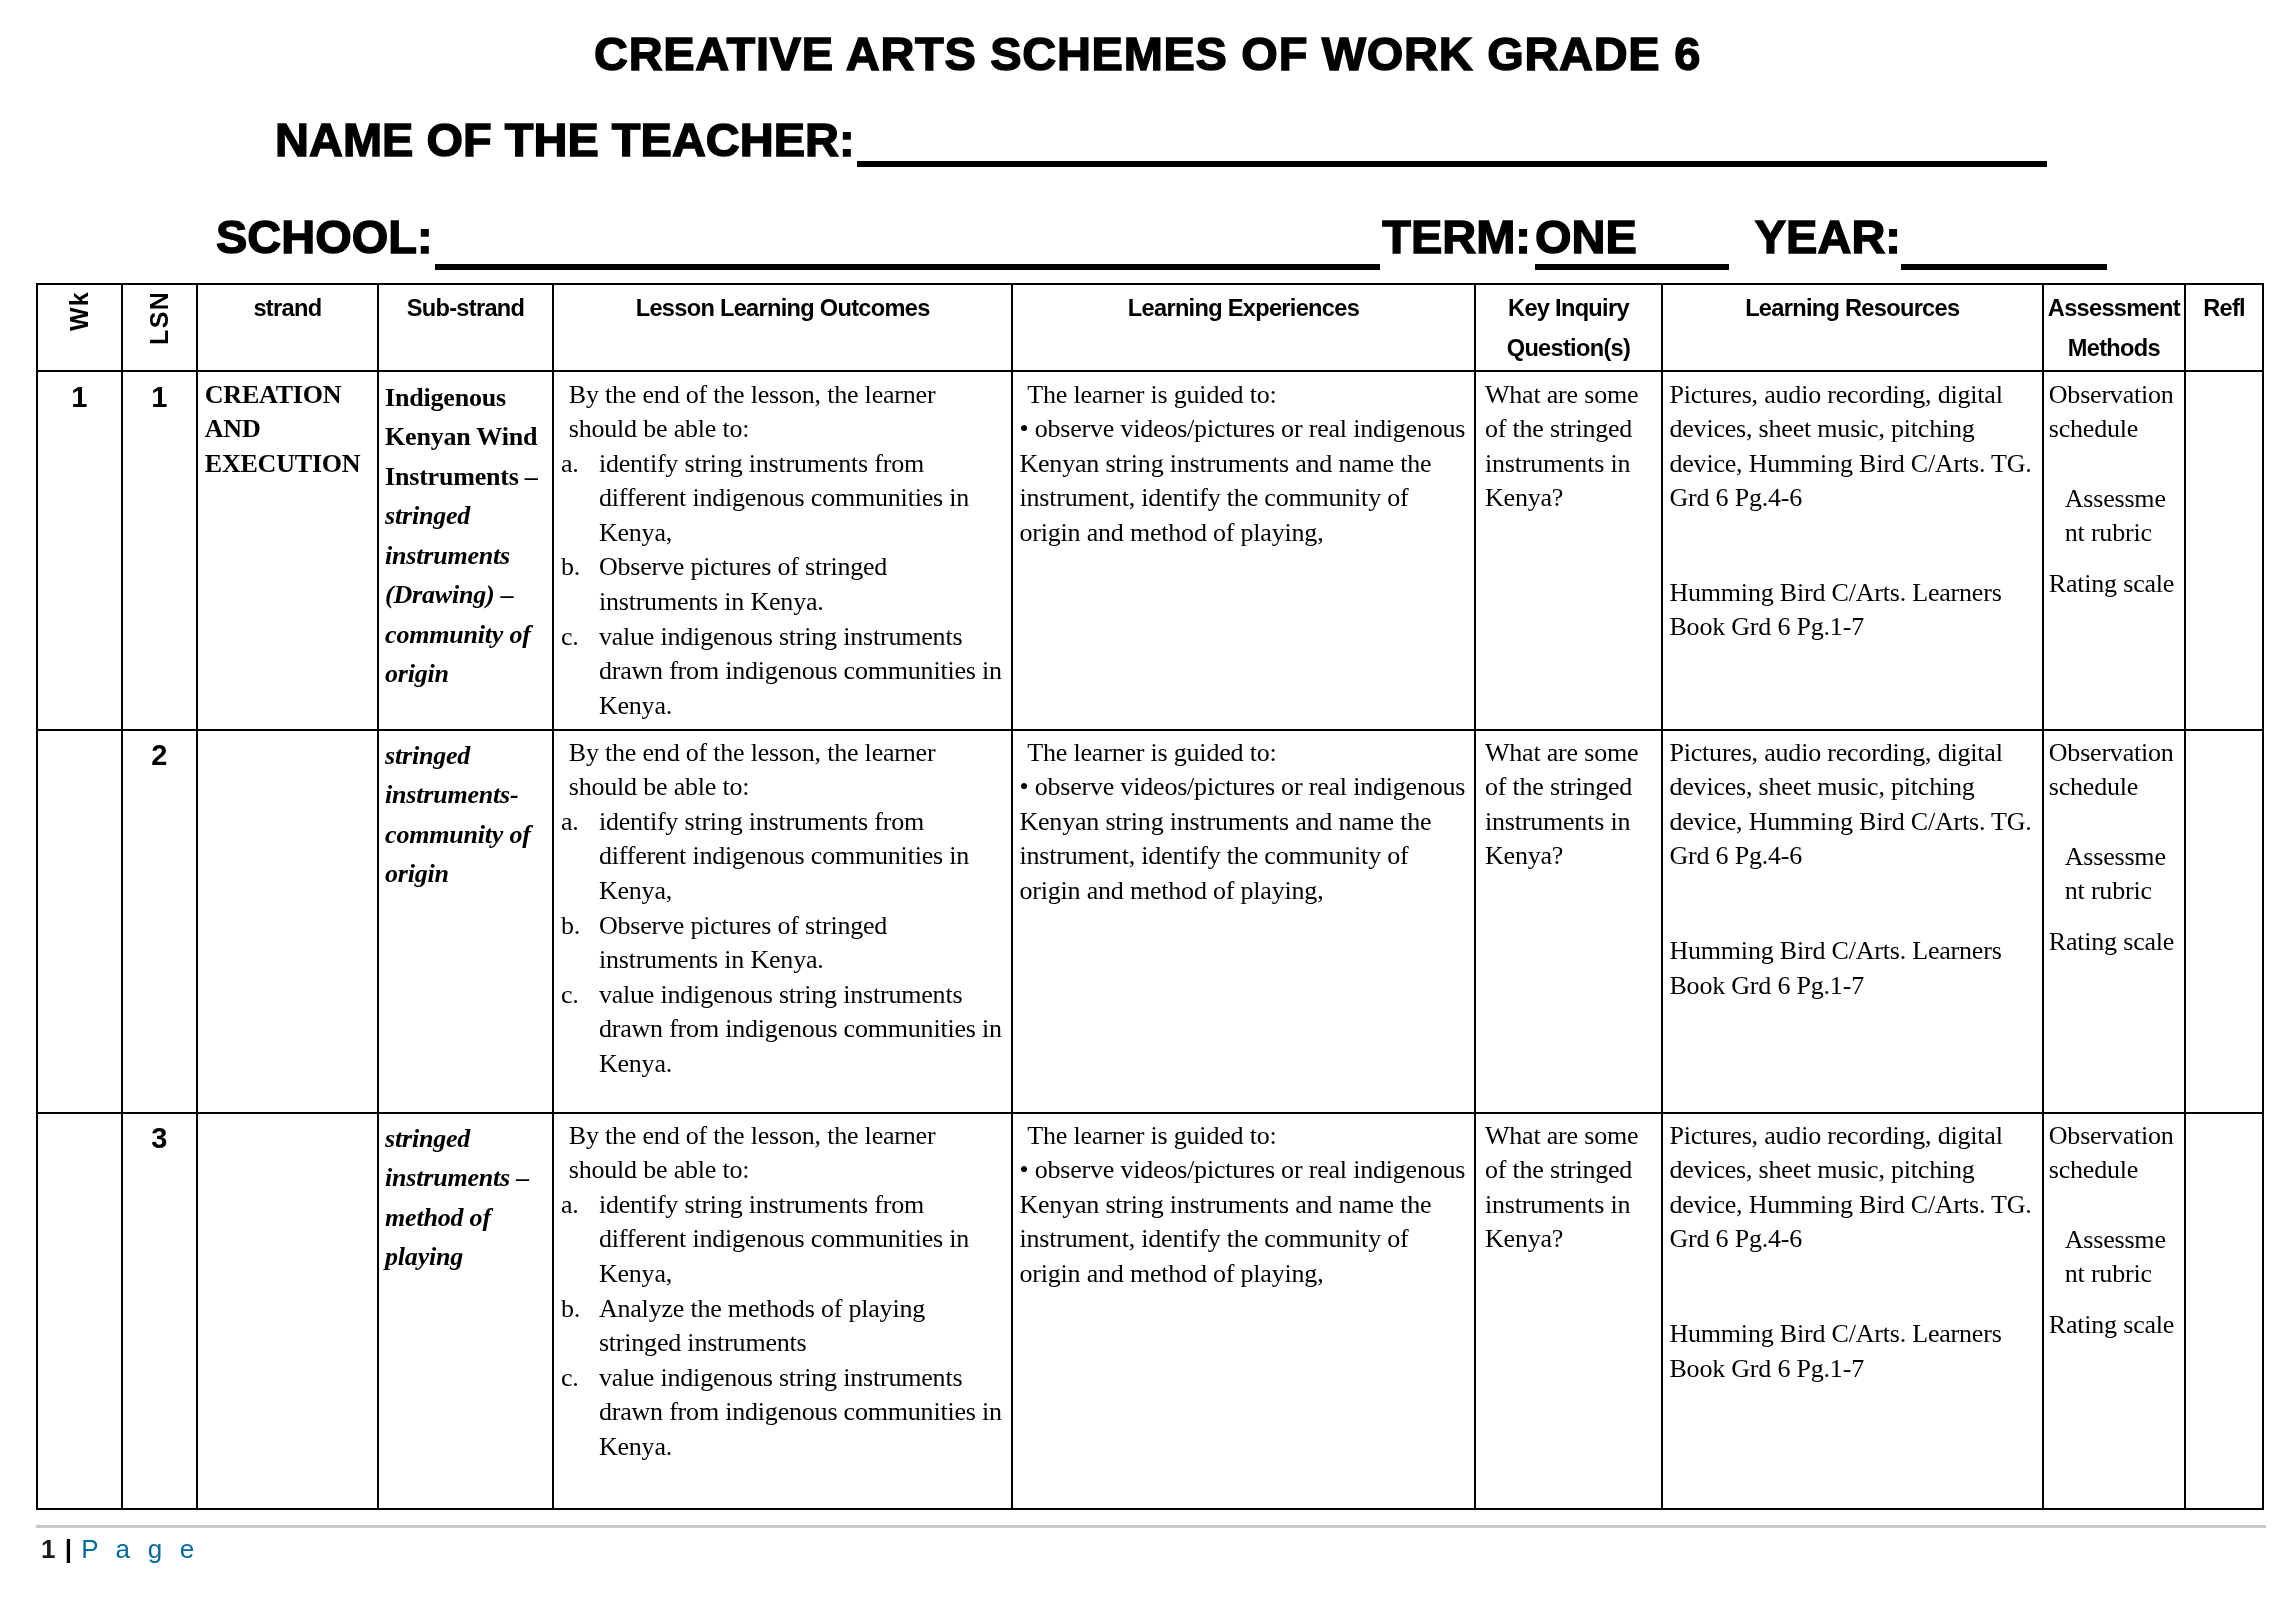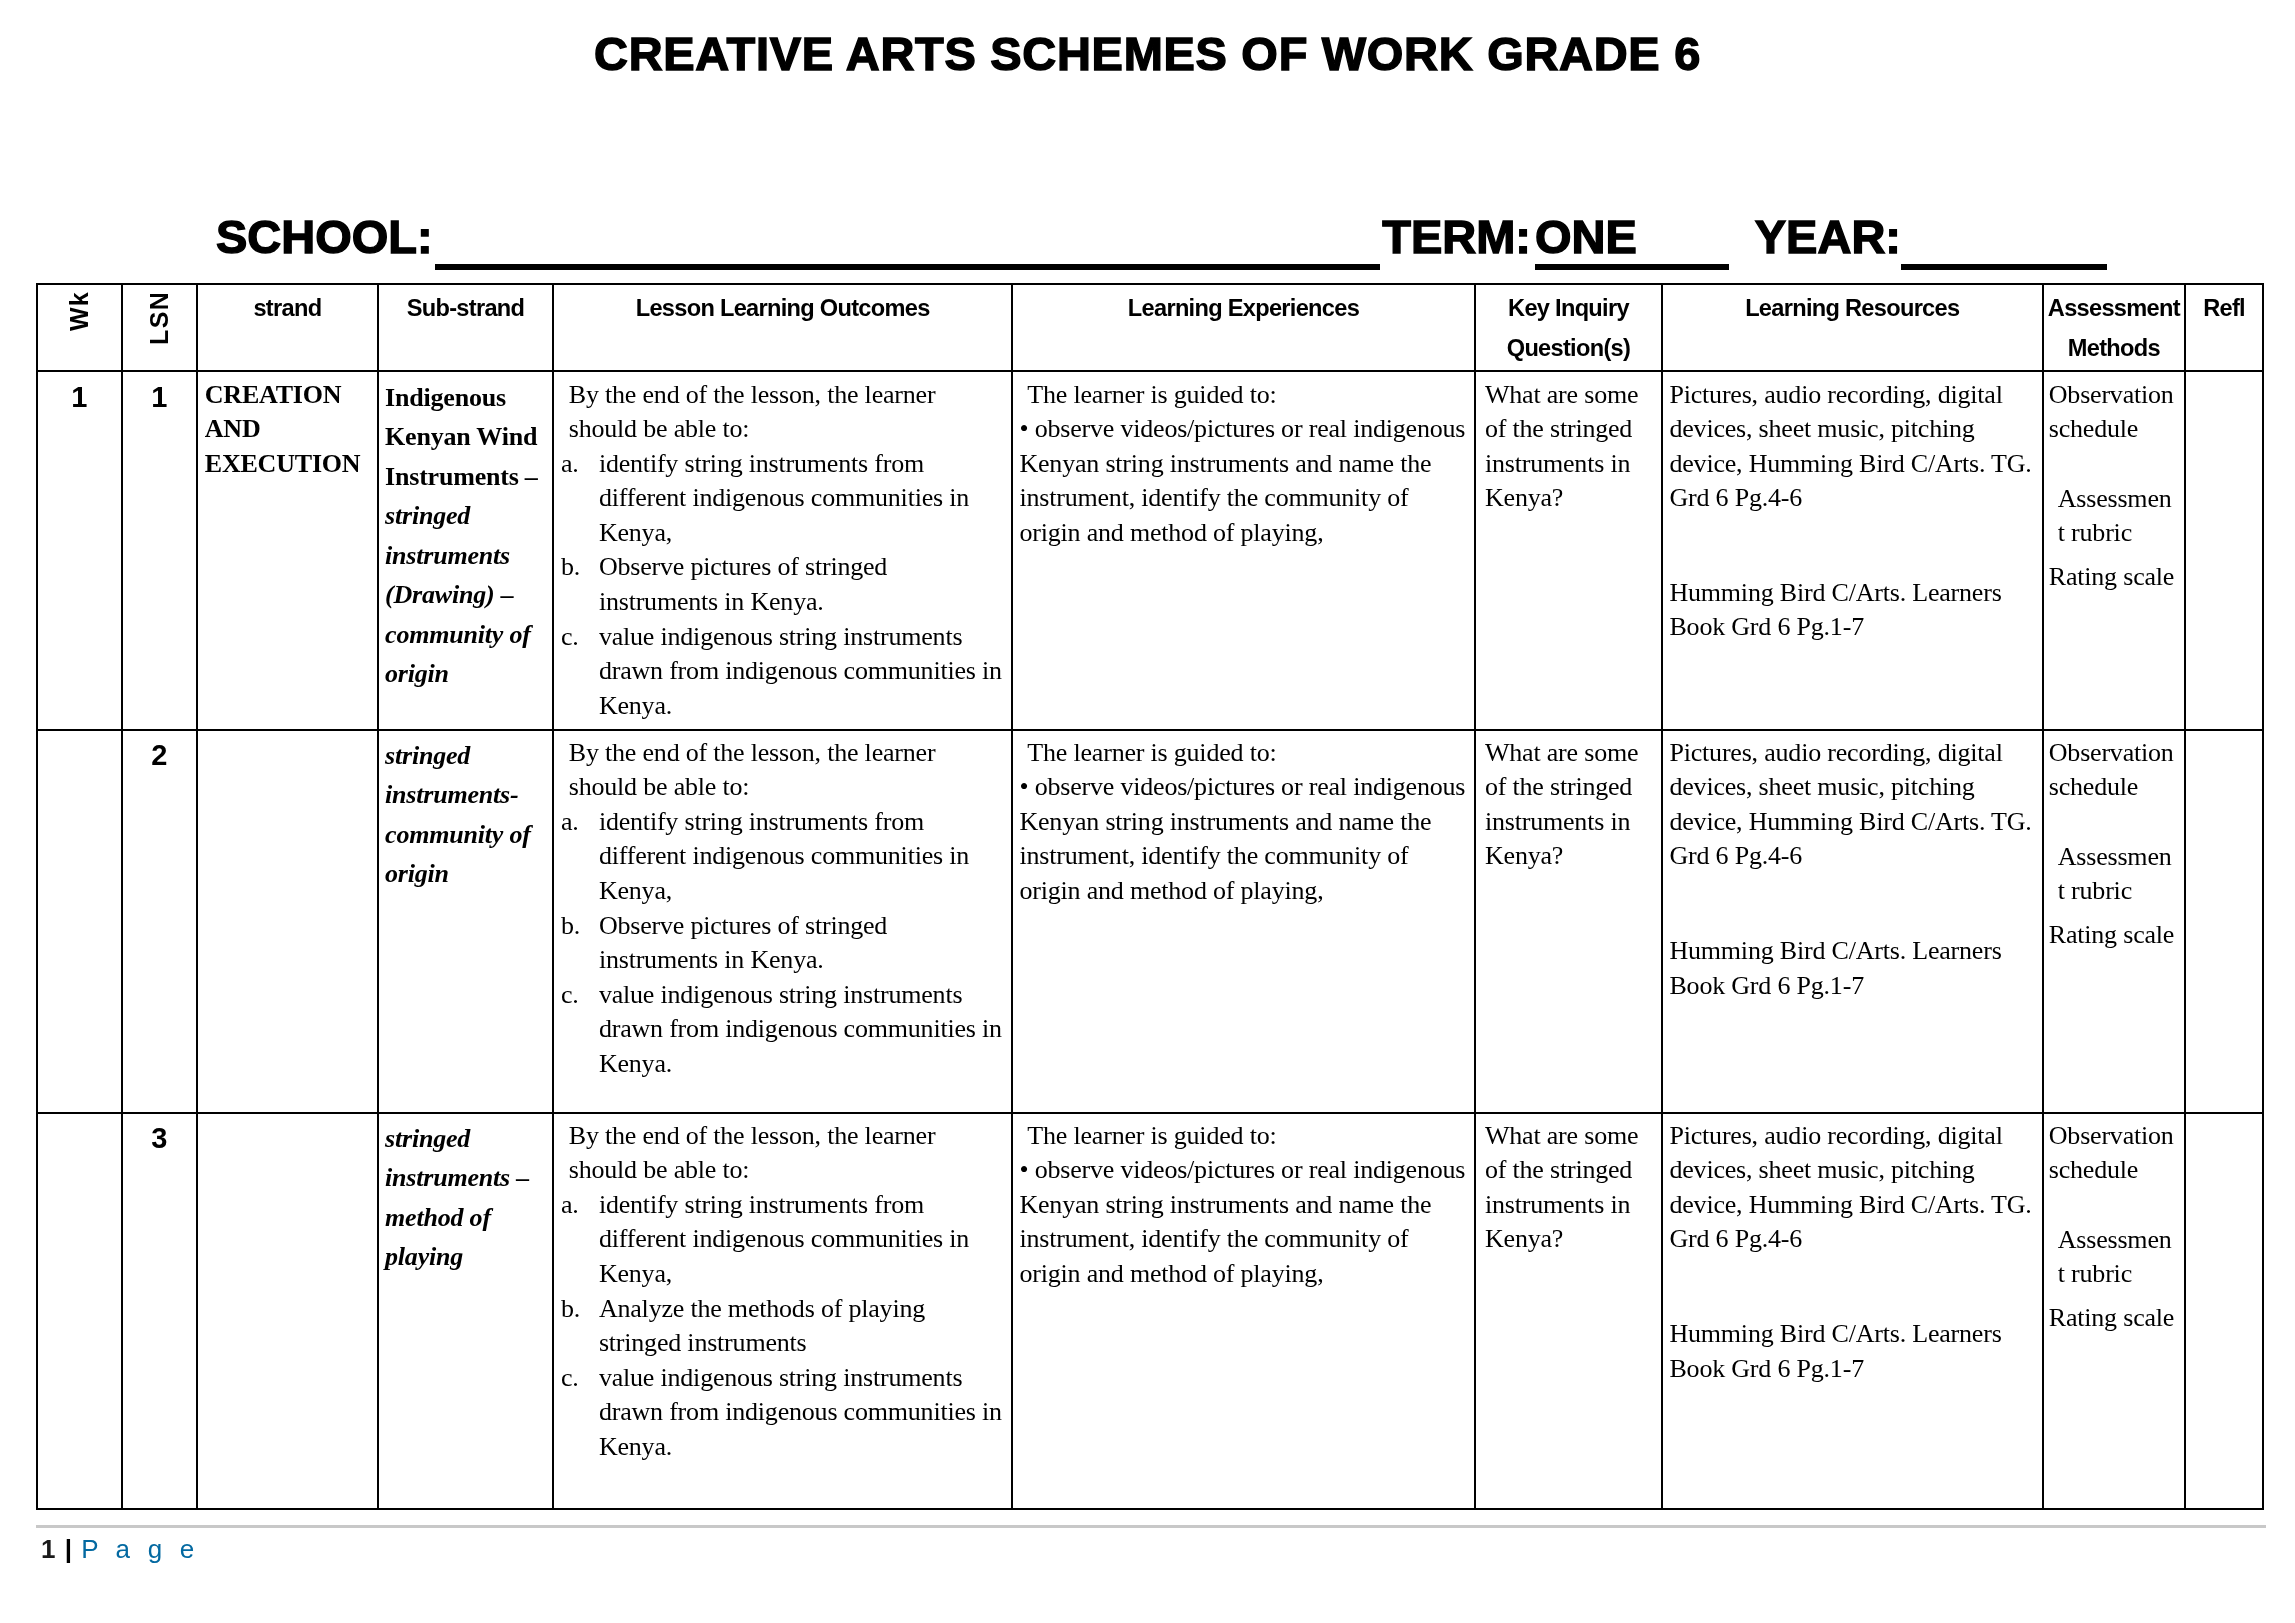--- a/index.html
+++ b/index.html
@@ -33,36 +33,40 @@
   td.strand{font-weight:bold;overflow-wrap:break-word;}
   td.substrand{font-weight:bold;line-height:1.52;overflow-wrap:break-word;margin-top:47px;}
   .ital{font-style:italic;}
   .intro{margin-left:7.9px;font-family:Liberation Serif, serif;}
   .oitem{display:flex;}
   .omark{flex:0 0 38px;}
   .otext{flex:1 1 auto;}
   td.inq{padding-left:9px;overflow-wrap:break-word;}
   .res1{margin:0 0 60px 0;} .res2{margin:0;}
   td.assess{overflow-wrap:break-word;padding-left:5.2px;padding-right:1px;}
-  .ass1{margin:0 0 35px 0;} .ass2{margin:9px;} .ass3{margin:0;}
+  .ass1{margin:0 0 35px 0;} .ass2{margin:16px;} .ass3{margin:0;}
   
   .footer-rule{position:absolute;left:36px;right:29.4px;top:1525px;height:2.6px;background:#c8c8c8;}
   .footer-text{position:absolute;left:41px;top:1534px;font-family:"Liberation Sans",sans-serif;
                font-size:26px;display:flex;align-items:baseline;}
   .pg-num{font-weight:bold;color:#1a1a1a;}
   .pg-sep{margin:0 9.2px;color:#000;font-weight:bold;}
   .pg-word{color:#0369a1;letter-spacing:5.2px;}
 </style>
 </head>
 <body>
 
 <div class="page">
 
   <div class="doc-title">CREATIVE ARTS SCHEMES OF WORK GRADE 6</div>
 
+  <div class="teacher-line">
+    <span>NAME OF THE TEACHER:</span>
+    <span class="fill"></span>
+  </div>
 
   <div class="school-line">
     <span>SCHOOL:</span>
     <span class="fill"></span>
     <span>TERM:</span>
     <span class="one-val">ONE</span>
     <span class="spc"></span>
     <span>YEAR:</span>
     <span class="end-line"></span>
   </div>

